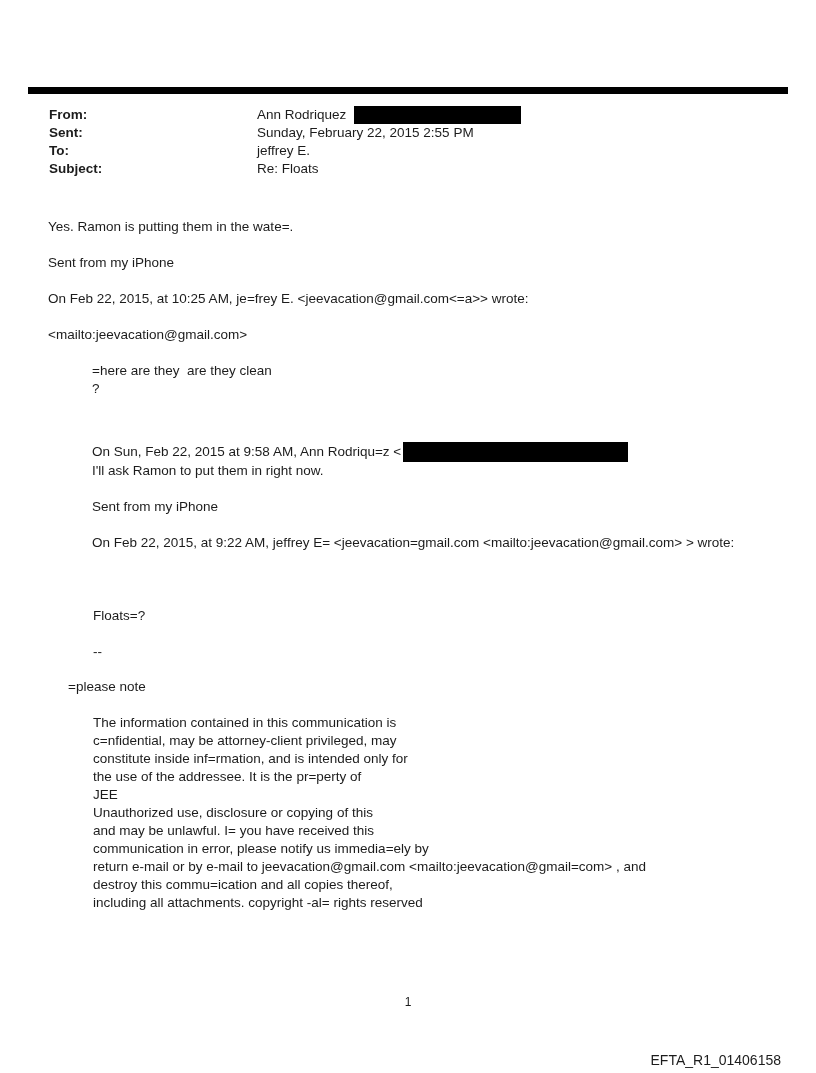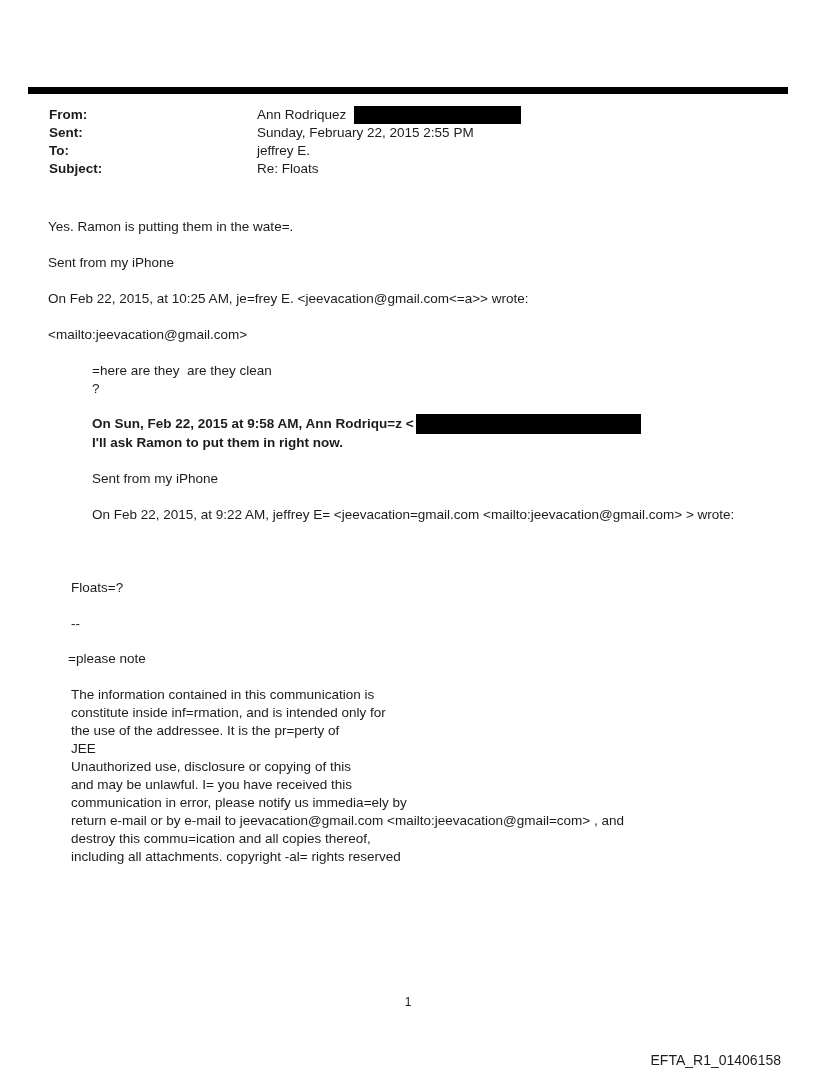--- a/index.html
+++ b/index.html
@@ -36,24 +36,24 @@
   .red-quote2 { width: 225px; height: 20px; margin-left: 2px; vertical-align: -6px; }
   .email-body {
     position: absolute;
     left: 0;
     top: 218px;
     width: 816px;
   }
   .line { line-height: 18px; white-space: pre-wrap; }
   .l0 { padding-left: 48px; }
   .l1 { padding-left: 92px; }
-  .l2 { padding-left: 71px; }
+  .l2 { padding-left: 93px; }
   .l3 { padding-left: 68px; }
   .mt18 { margin-top: 18px; }
-  .mt36 { margin-top: 16px; font-weight: bold; }
+  .mt36 { margin-top: 44px; }
   .mt55 { margin-top: 55px; }
   .mt17 { margin-top: 17px; }
   .page-number {
     position: absolute;
     top: 995px;
     left: 0;
     width: 816px;
     text-align: center;
     font-size: 12px;
     line-height: 14px;
@@ -110,20 +110,21 @@
 
     <div class="line l1 mt18">Sent from my iPhone</div>
     <div class="line l1 mt18">On Feb 22, 2015, at 9:22 AM, jeffrey E= &lt;jeevacation=gmail.com &lt;mailto:jeevacation@gmail.com&gt; &gt; wrote:</div>
 
     <div class="line l2 mt55">Floats=?</div>
     <div class="line l2 mt18">--</div>
     <div class="line l3 mt17">=please note</div>
 
     <div class="mt18">
       <div class="line l2">The information contained in this communication is</div>
+      <div class="line l2">c=nfidential, may be attorney-client privileged, may</div>
       <div class="line l2">constitute inside inf=rmation, and is intended only for</div>
       <div class="line l2">the use of the addressee. It is the pr=perty of</div>
       <div class="line l2">JEE</div>
       <div class="line l2">Unauthorized use, disclosure or copying of this</div>
       <div class="line l2">and may be unlawful. I= you have received this</div>
       <div class="line l2">communication in error, please notify us immedia=ely by</div>
       <div class="line l2">return e-mail or by e-mail to jeevacation@gmail.com &lt;mailto:jeevacation@gmail=com&gt; , and</div>
       <div class="line l2">destroy this commu=ication and all copies thereof,</div>
       <div class="line l2">including all attachments. copyright -al= rights reserved</div>
     </div>

